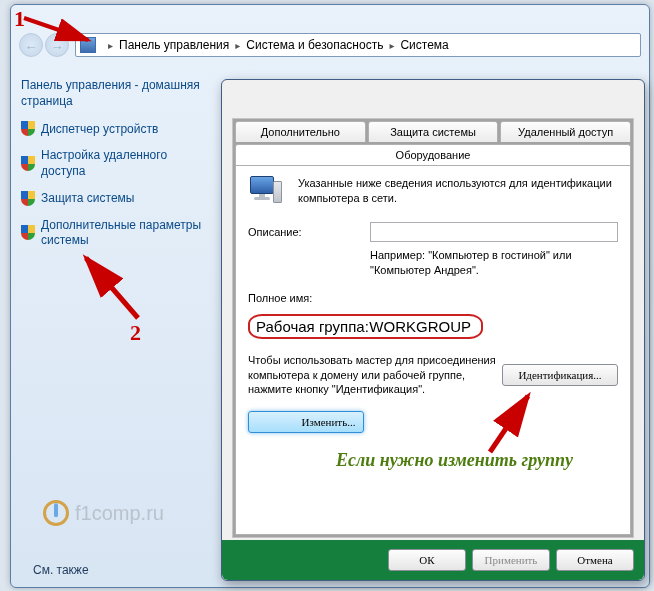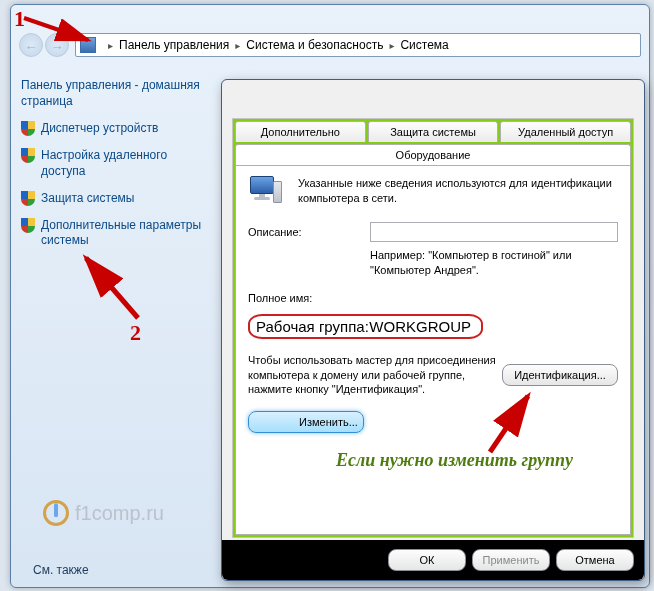--- a/index.html
+++ b/index.html
@@ -73,21 +73,21 @@
     width: 190px;
   }
   .sidebar-heading {
     color: #0b4a88;
     font-size: 12px;
     margin-bottom: 12px;
     line-height: 1.35;
   }
   .sidebar-link {
     display: flex;
-    align-items: flex-start;
+    align-items: center;
     gap: 6px;
     color: #0b4a88;
     font-size: 12px;
     margin-bottom: 11px;
     cursor: pointer;
     line-height: 1.3;
   }
   .shield-ico {
     width:14px; height:16px; flex:0 0 14px;
     position:relative;
@@ -151,21 +151,21 @@
     border:1px solid #8a2c22;
     border-radius:3px;
     color:#fff;
     display:flex;align-items:center;justify-content:center;
     font-size:11px; font-weight:bold;
     box-shadow: 0 0 2px rgba(0,0,0,.3);
   }
 
   .dialog-body{
     position:absolute; left:10px; right:10px; top:38px; bottom:42px;
-    background:#84cc16;
+    background:#a3a3a3;
     border:1px solid #c5c5c5;
   }
 
   
   .tabs-row{
     display:flex; gap:2px; margin:2px 2px 0 2px;
   }
   .tab{
     flex:1;
     height:21px;
@@ -243,40 +243,41 @@
     display:flex; align-items:center;
     margin-bottom:14px;
   }
   .para-row .txt{
     flex:1; font-size:11px; color:#000; line-height:1.35;
   }
   .winbtn{
     width:116px; height:22px;
     background: linear-gradient(#fdfdfd,#e6e6e6);
     border:1px solid #8a8f97;
-    border-radius:8px;
+    border-radius:3px;
     font-size:11px;
     display:flex;align-items:center;justify-content:center;
     cursor:pointer;
     white-space:nowrap;
+    font-family:Liberation Serif, serif;
   }
   .winbtn.highlight{
     background: linear-gradient(#d9f0fe,#a7dffc);
     border:1px solid #2f8fd6;
     box-shadow: 0 0 4px rgba(46,150,224,.6);
     padding-left: 45px;
   }
   .winbtn.disabled{
     color:#8a8a8a;
   }
 
   
   .dialog-buttons{
     position:absolute; left:0; right:0; bottom:0; height:40px;
-    background:#000000;
+    background:#15803d;
     display:flex; align-items:center; justify-content:flex-end;
     gap:6px; padding-right:10px;
     border-bottom-left-radius:6px;border-bottom-right-radius:6px;
   }
   .dialog-buttons .winbtn{ width:78px; }
 
   
   .ann-num{
     position:absolute;
     color:#c80000;

